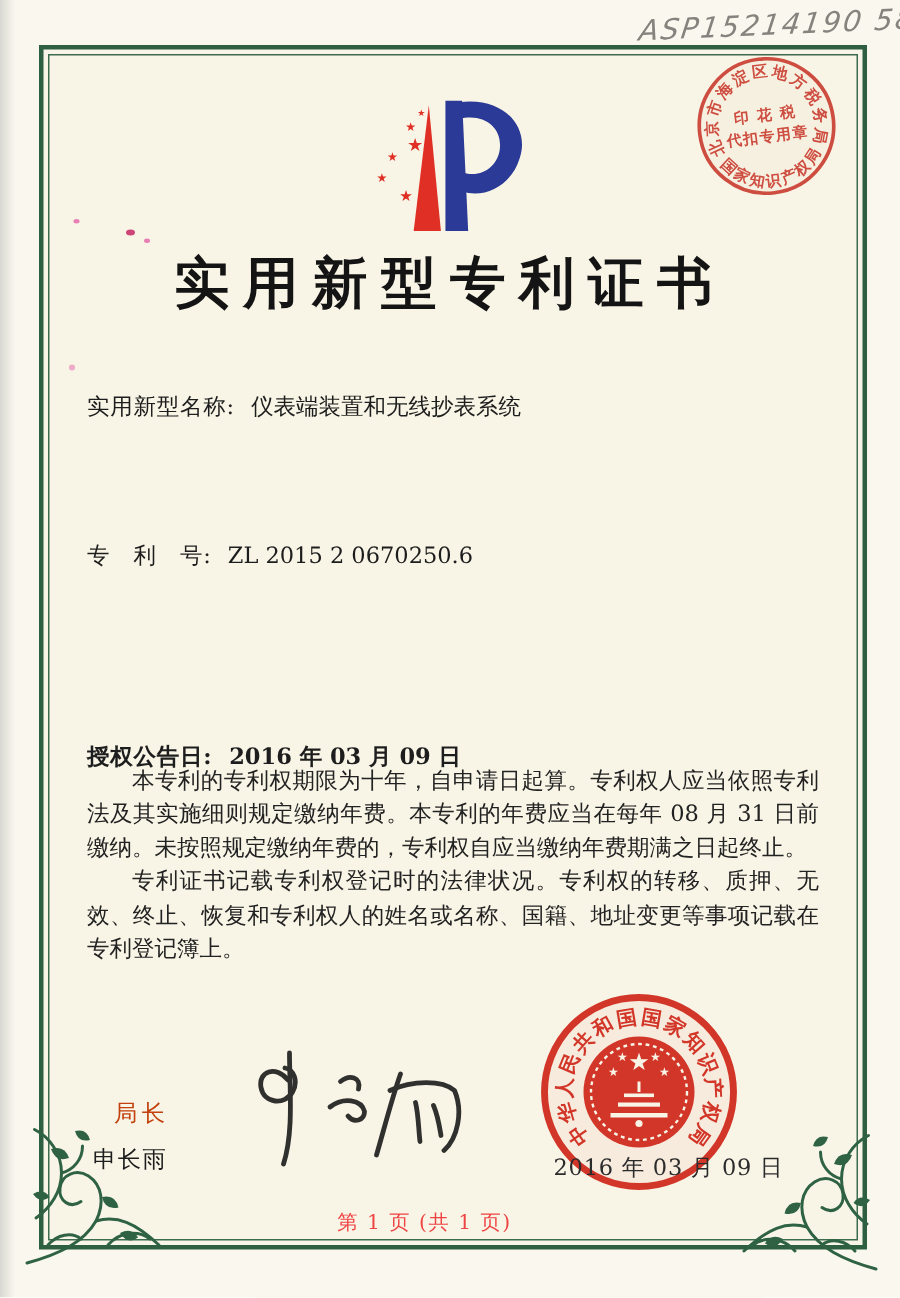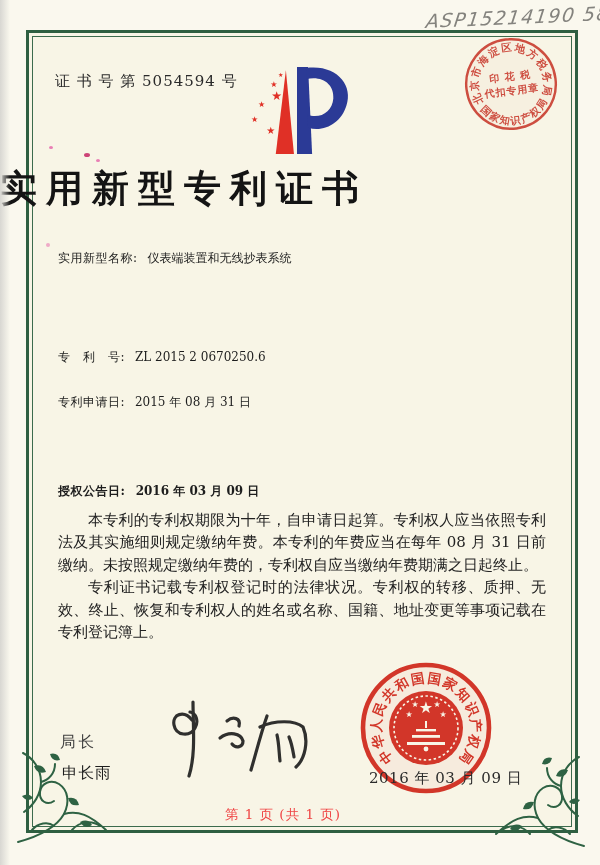--- a/index.html
+++ b/index.html
@@ -25,33 +25,33 @@
     position:absolute;left:426px;top:6px;width:180px;
     font-family:"DejaVu Sans","Liberation Sans",sans-serif;
     font-style:italic;font-size:19px;color:#84837e;letter-spacing:1.5px;
     transform:rotate(-2.5deg) skewX(-10deg);white-space:nowrap;z-index:8;
   }
   .cert-no{
     position:absolute;left:55px;top:72px;font-size:15px;letter-spacing:1px;color:#2a2a2a;
   }
   .logo{position:absolute;left:238px;top:55px;z-index:2;}
   .title{
-    position:absolute;left:0;top:164px;width:600px;text-align:left;
+    position:absolute;left:0;top:164px;width:600px;text-align:center;
     font-size:37px;font-weight:700;letter-spacing:9px;color:#141414;
   }
-  .field{position:absolute;left:58px;font-size:12px;color:#1d1d1d;white-space:nowrap;}
+  .field{position:absolute;left:58px;font-size:15px;color:#1d1d1d;white-space:nowrap;margin-top:12px;}
   .field .lbl{letter-spacing:0.5px;}
   .field .val{margin-left:6px;}
   .f0{top:250px;} .f1{top:306px;} .f2{top:349px;} .f3{top:394px;} .f4{top:438px;} .f5{top:483px;font-weight:bold;}
   .body-text{
     position:absolute;left:58px;top:509px;width:488px;
     font-size:15px;line-height:22.4px;text-align:justify;color:#222;
   }
   .body-text p{margin:0;text-indent:2em;}
-  .director-title{position:absolute;left:60px;top:732px;font-size:15.5px;letter-spacing:3px;color:#404040;}
+  .director-title{position:absolute;left:76px;top:732px;font-size:15.5px;letter-spacing:3px;color:#c2410c;}
   .director-name{position:absolute;left:62px;top:763px;font-size:15.5px;letter-spacing:1px;color:#1d1d1d;font-family:Liberation Serif, serif;}
   .signature{position:absolute;left:148px;top:696px;z-index:2;}
   .seal{position:absolute;left:351px;top:653px;z-index:3;opacity:0.94;}
   .seal-date{position:absolute;left:369px;top:769px;font-size:15px;letter-spacing:0.5px;color:#2b2b2b;z-index:4;}
   .tax-stamp{position:absolute;left:455px;top:28px;z-index:7;opacity:0.88;transform:rotate(-7deg);}
   .footer-page{
     position:absolute;left:0;top:806px;width:566px;text-align:center;
     font-size:13.5px;color:#ef4444;letter-spacing:1px;
   }
   .flourish{position:absolute;z-index:5;}
@@ -95,21 +95,20 @@
         <text transform="translate(44.73242381807913,89.50473705664848) rotate(16.57142857142857)" text-anchor="middle" dy="0.35em">知</text>
         <text transform="translate(55,91) rotate(0)" text-anchor="middle" dy="0.35em">识</text>
         <text transform="translate(65.26757618192087,89.50473705664848) rotate(-16.571428571428584)" text-anchor="middle" dy="0.35em">产</text>
         <text transform="translate(74.68222313146036,85.14315996380284) rotate(-33.14285714285714)" text-anchor="middle" dy="0.35em">权</text>
         <text transform="translate(82.4618645870416,78.27758564376879) rotate(-49.71428571428572)" text-anchor="middle" dy="0.35em">局</text>
       </g>
     <text x="55" y="51" text-anchor="middle" font-size="9.8" font-weight="bold" fill="#c8372a" letter-spacing="1">印 花 税</text>
     <text x="55" y="65" text-anchor="middle" font-size="9.8" font-weight="bold" fill="#c8372a" letter-spacing="1">代扣专用章</text>
   </svg>
 
-  <div class="cert-no">证 书 号 第 5054594 号</div>
 
   <svg class="logo" width="124" height="106" viewBox="0 0 120 105">
     <polygon points="46,15 54,98 36,98" fill="#e03026"></polygon>
     <path d="M57,12 L68,12 L72,98 L57,98 Z" fill="#2b3a96"></path>
     <path d="M66,13 C96,9 113,30 106,50 C101,67 84,77 68,72 L67,59 C80,64 92,56 93,43 C94,29 82,20 66,24 Z" fill="#2b3a96"></path>
     <g fill="#e03026" text-anchor="middle">
       <text x="37" y="45" font-size="12">★</text>
       <text x="22" y="52" font-size="8">★</text>
       <text x="34" y="32" font-size="8">★</text>
       <text x="41" y="22" font-size="6">★</text>
@@ -120,24 +119,20 @@
 
   <div class="title">实用新型专利证书</div>
 
   <div class="field f0">
     <span class="lbl">实用新型名称:</span>
     <span class="val">仪表端装置和无线抄表系统</span>
   </div>
   <div class="field f2">
     <span class="lbl">专　利　号:</span>
     <span class="val">ZL 2015 2 0670250.6</span>
-  </div>
-  <div class="field f3">
-    <span class="lbl">专利申请日:</span>
-    <span class="val">2015 年 08 月 31 日</span>
   </div>
   <div class="field f5">
     <span class="lbl">授权公告日:</span>
     <span class="val">2016 年 03 月 09 日</span>
   </div>
 
   <div class="body-text">
     <p>本专利的专利权期限为十年，自申请日起算。专利权人应当依照专利法及其实施细则规定缴纳年费。本专利的年费应当在每年 08 月 31 日前缴纳。未按照规定缴纳年费的，专利权自应当缴纳年费期满之日起终止。</p>
     <p>专利证书记载专利权登记时的法律状况。专利权的转移、质押、无效、终止、恢复和专利权人的姓名或名称、国籍、地址变更等事项记载在专利登记簿上。</p>
   </div>

